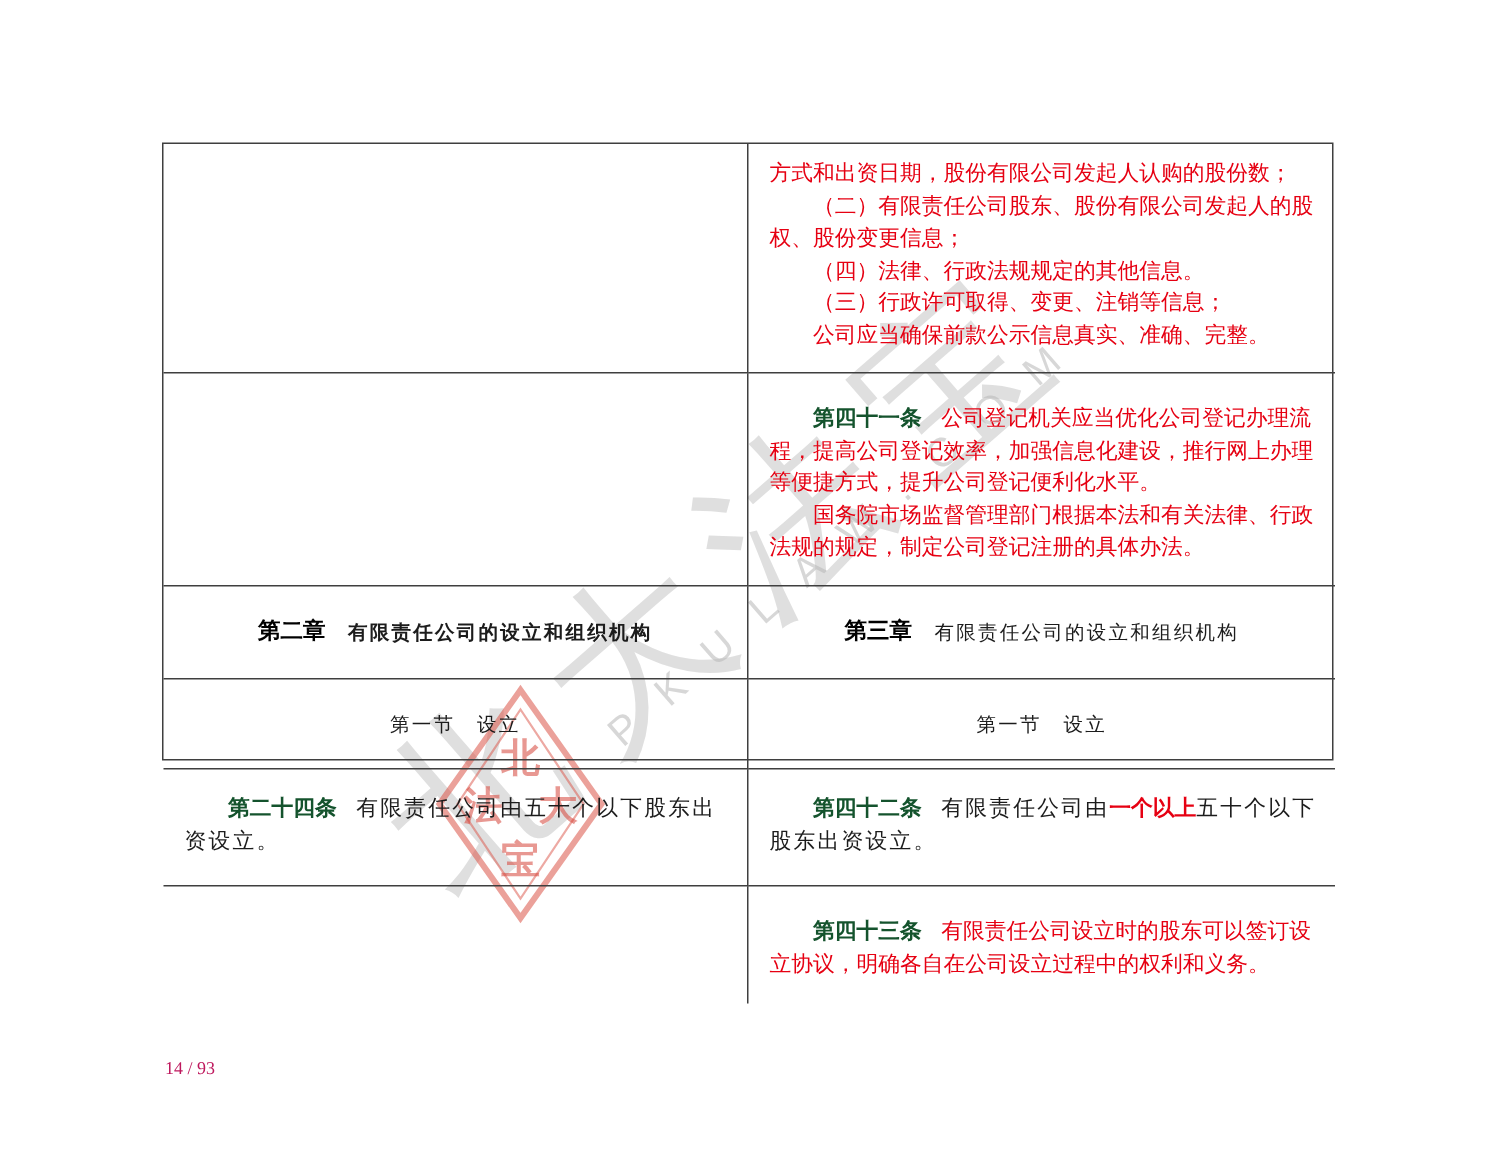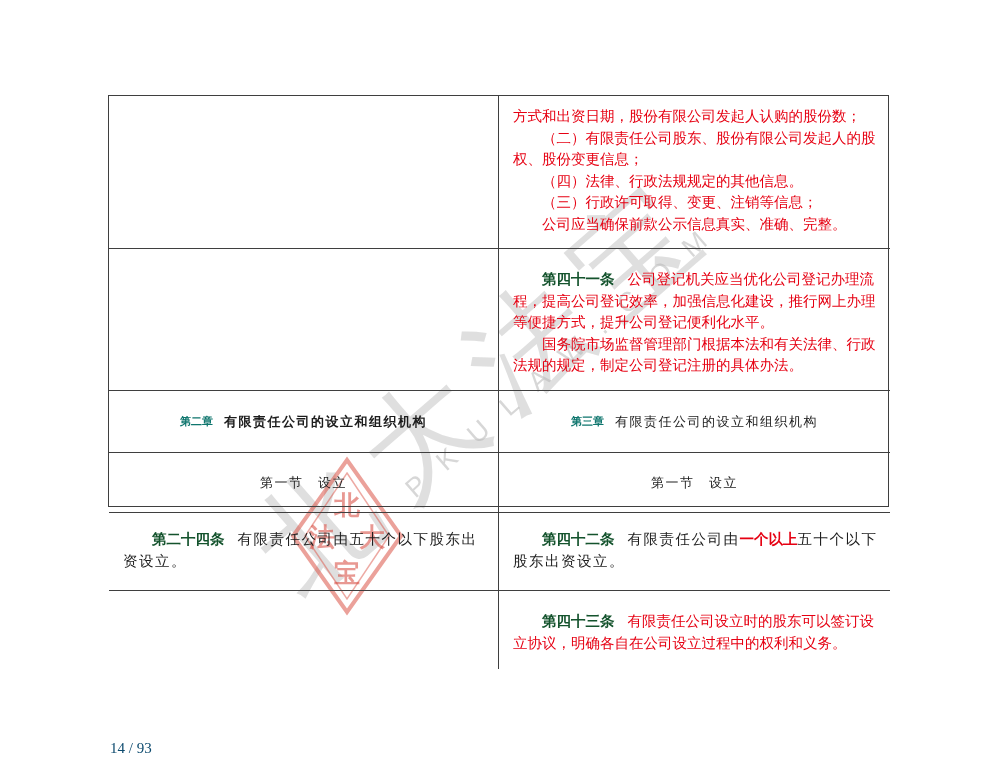--- a/index.html
+++ b/index.html
@@ -47,29 +47,29 @@
   .cell.last-col{border-right:none;}
   .cell.last-row{border-bottom:none;}
   .cell p{margin:0;text-indent:2em;}
   .cell p.noindent{text-indent:0;}
   .pad{padding:10px 10px 6px 14px;}
   .red{color:#e60012;}
   .artno{color:#14532d;font-weight:bold;margin-right:0.9em;}
   .emph{color:#e60012;font-weight:bold;}
   .blk{color:#1c1c1c;letter-spacing:1.5px;}
   .center{display:flex;align-items:center;justify-content:center;}
-  .chap-no{color:#0f766e;font-weight:bold;font-size:11px;margin-right:1em;}
+  .chap-no{color:#000000;font-weight:bold;font-size:15px;margin-right:1em;}
   .chap-title{font-weight:bold;font-size:13px;letter-spacing:1.5px;color:#1c1c1c;}
   .chap-title.normal{font-weight:normal;}
   .section-label{font-size:13px;letter-spacing:1.5px;color:#1c1c1c;}
   .vtop2{padding-top:20px;}
   .vtop1{padding-top:16px;}
 
   .pageno{
-    position:absolute;left:110px;top:740px;font-size:15px;color:#0c4a6e;z-index:1;
+    position:absolute;left:110px;top:705px;font-size:12px;color:#be185d;z-index:1;
     font-family:"Liberation Serif","DejaVu Serif",serif;
   }
 </style>
 </head>
 <body>
 
 <div class="page">
 
   <div class="wm-cjk">北大法宝</div>
   <div class="wm-latin">PKULAW.COM</div>

